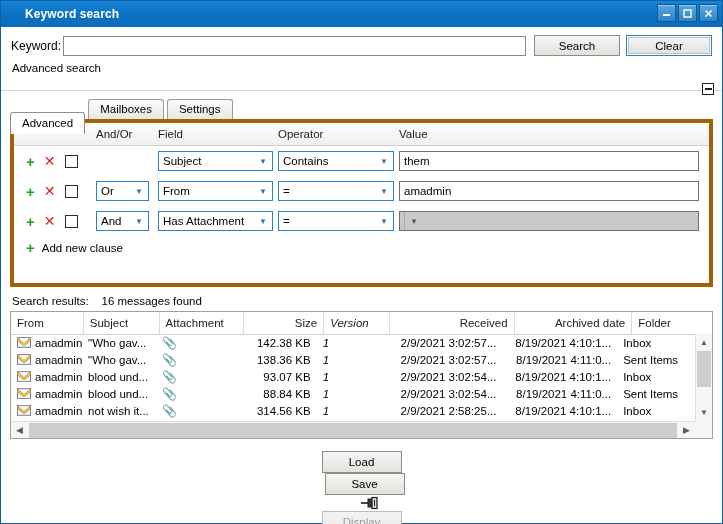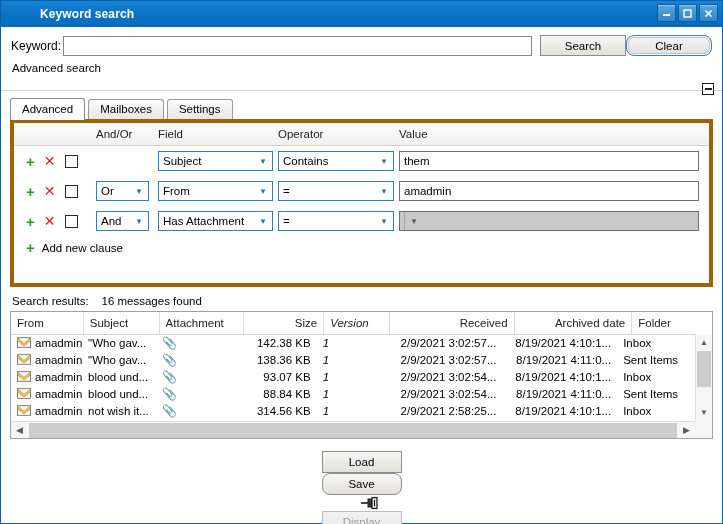--- a/index.html
+++ b/index.html
@@ -11,21 +11,21 @@
   .window{
     position:relative;width:723px;height:524px;
     border:1px solid #0a5fa8;box-sizing:border-box;background:#fff;
   }
   
   .titlebar{
     height:26px;background:linear-gradient(to bottom,#1583d6 0%,#0c72c4 50%,#0a6bbb 100%);
     display:flex;align-items:center;position:relative;
   }
   .titlebar .title{
-    color:#fff;font-size:12px;font-weight:bold;padding-left:16px;letter-spacing:0.1px;margin-left:23px;
+    color:#fff;font-size:12px;font-weight:bold;padding-left:24px;letter-spacing:0.1px;
   }
   .winbtns{position:absolute;right:4px;top:3px;display:flex;gap:2px;}
   .winbtn{
     width:17px;height:16px;border:1px solid #0b5a95;background:linear-gradient(to bottom,#58a8e0,#2e85c8);
     display:flex;align-items:center;justify-content:center;color:#fff;font-size:9px;line-height:1;
     box-shadow:inset 0 1px 0 rgba(255,255,255,.4);
   }
   .winbtn svg{display:block;}
   
   .keyrow{display:flex;align-items:center;padding:8px 10px 0 10px;}
@@ -34,38 +34,38 @@
     flex:1;height:20px;border:1px solid #888;background:#fff;margin-right:8px;
     font-family:inherit;font-size:11.5px;padding:0 3px;box-sizing:border-box;outline:none;
   }
   .btn{
     height:21px;min-width:86px;background:linear-gradient(to bottom,#f6f6f6,#e3e1da);
     border:1px solid #8c8c8c;font-family:inherit;font-size:11.5px;color:#000;
     cursor:default;box-sizing:border-box;
   }
   .btn.focus{border:1px solid #3c7fb1;box-shadow:inset 0 0 0 1px #fff, inset 0 0 0 2px #aac7e0;}
   .btn.disabled{color:#9d9d9d;background:linear-gradient(to bottom,#f2f2f2,#eaeaea);border-color:#bdbdbd;}
-  .btn + .btn{border-radius:8px;}
+  .btn + .btn{margin-left:6px;}
   .advlabel{padding:6px 0 0 11px;font-size:11.5px;}
   
   .collapse-row{position:relative;height:18px;margin-top:4px;}
   .collapse-line{position:absolute;left:0;right:0;top:12px;border-top:1px solid #d7d7d7;}
   .collapse-box{
     position:absolute;right:8px;top:5px;width:12px;height:12px;border:1.5px solid #222;
     background:#fff;display:flex;align-items:center;justify-content:center;box-sizing:border-box;
   }
   .collapse-box i{display:block;width:7px;height:2px;background:#222;}
   
   .tabstrip{display:flex;align-items:flex-end;padding-left:9px;height:23px;position:relative;z-index:2;}
   .tab{
     height:20px;line-height:19px;padding:0 11px;font-size:11.5px;
     border:1px solid #9a9a9a;border-bottom:none;border-radius:3px 3px 0 0;
     background:linear-gradient(to bottom,#fcfcfc,#e9e7e1);margin-right:3px;box-sizing:border-box;
   }
-  .tab.active{height:22px;line-height:21px;background:#fff;border-color:#8d8d8d;position:relative;top:1px;}
+  .tab.active{height:22px;line-height:21px;background:#fff;border-color:#8d8d8d;position:relative;top:15px;}
   
   .panel{
     margin:0 9px;border:4px solid #a16207;background:#fff;height:168px;box-sizing:border-box;
     position:relative;overflow:hidden;
   }
   .panel-head{
     height:22px;background:linear-gradient(to bottom,#fdfdfd,#f0f0f0);border-bottom:1px solid #d0d0d0;
     display:flex;align-items:center;font-size:11.5px;color:#222;
   }
   .ch-ops{width:82px;}

